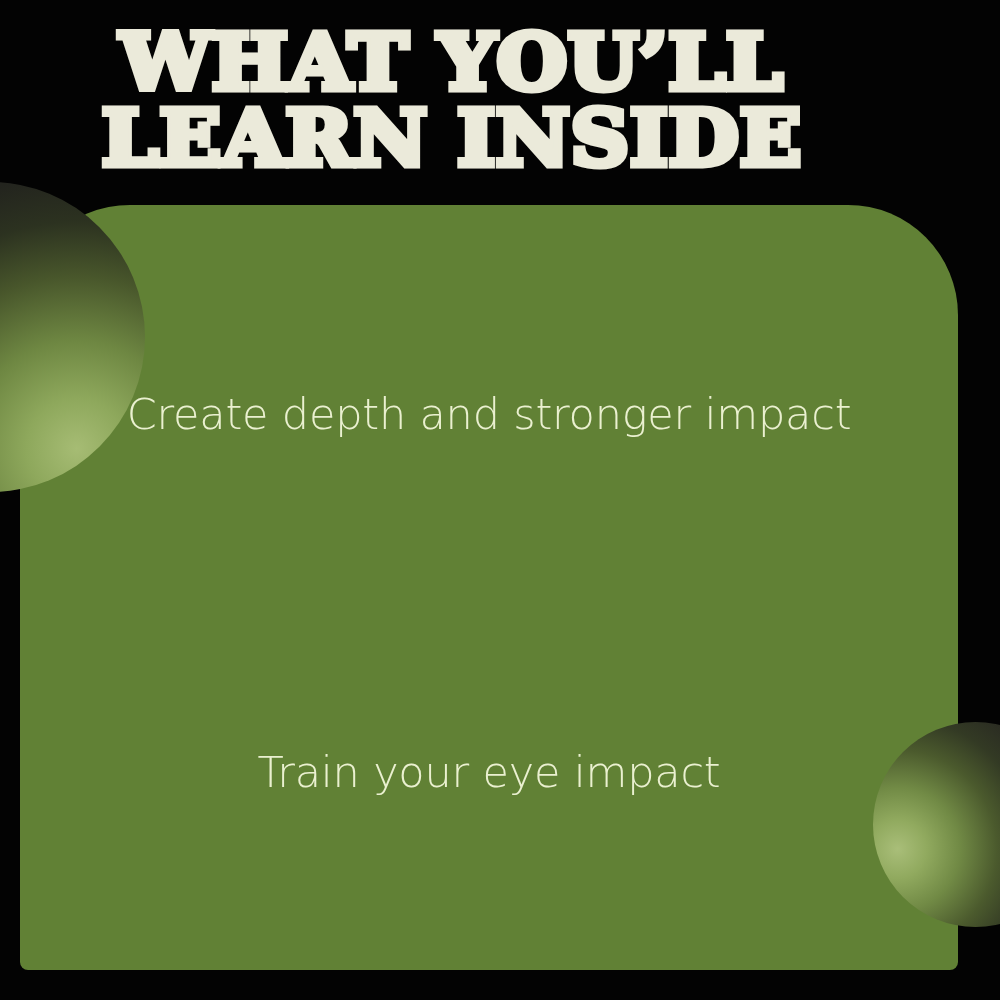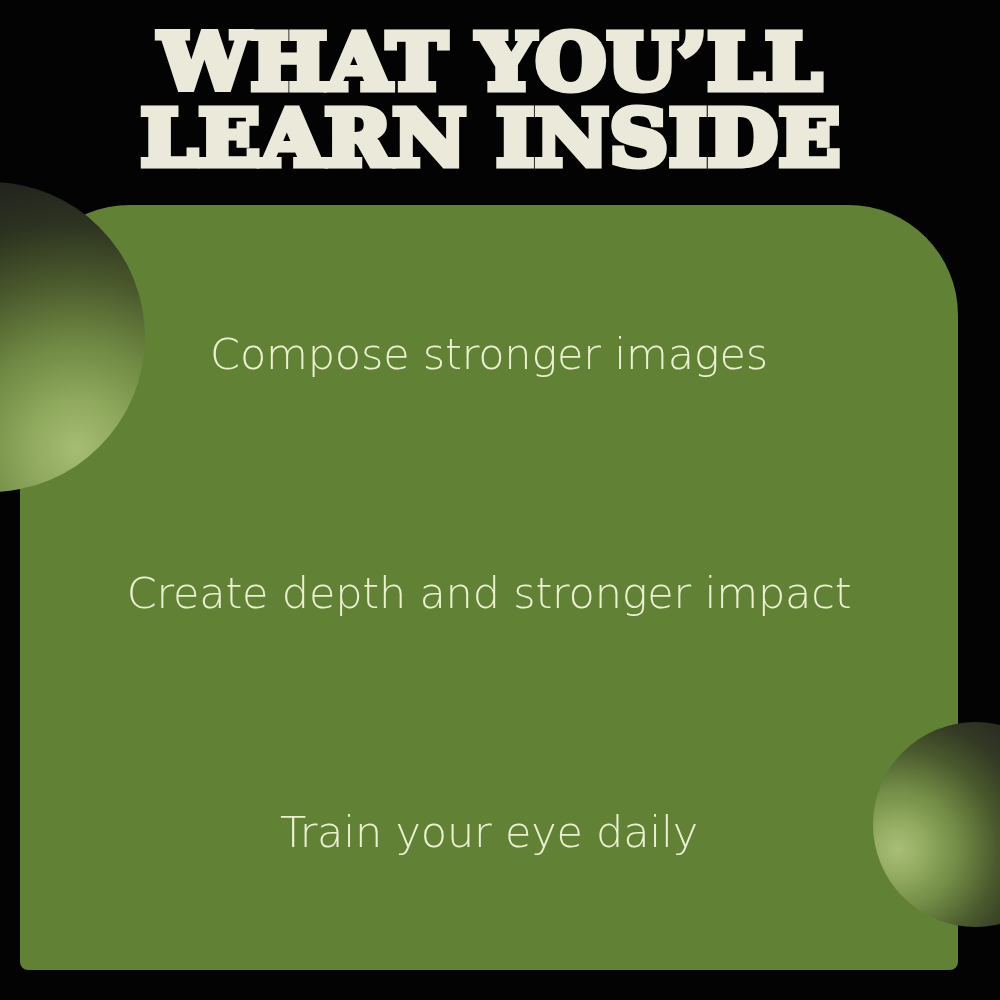--- a/index.html
+++ b/index.html
@@ -18,21 +18,20 @@
   }
 
   
   .title-block {
     position: absolute;
     top: 28px;
     left: 0;
     width: 904px;
     text-align: center;
     z-index: 5;
-    margin-left: 39px;
   }
 
   .title-line {
     display: block;
     font-family: "DejaVu Serif", serif;
     font-weight: 700;
     font-size: 76px;
     line-height: 0.92;
     letter-spacing: 1px;
     color: #EBEADA;
@@ -138,23 +137,20 @@
     <span class="title-line line-2">LEARN INSIDE</span>
   </div>
 
   <div class="panel"></div>
 
   <div class="sphere sphere-left"></div>
   <div class="sphere sphere-right"></div>
 
   <div class="list">
     <div class="list-item">
-      <span>Compose stronger images</span>
-    </div>
-    <div class="list-item">
       <span>Create depth and stronger impact</span>
     </div>
     <div class="list-item">
-      <span>Train your eye daily</span>
+      <span>Train your eye impact</span>
     </div>
   </div>
 
 </div>
 
 </body></html>

